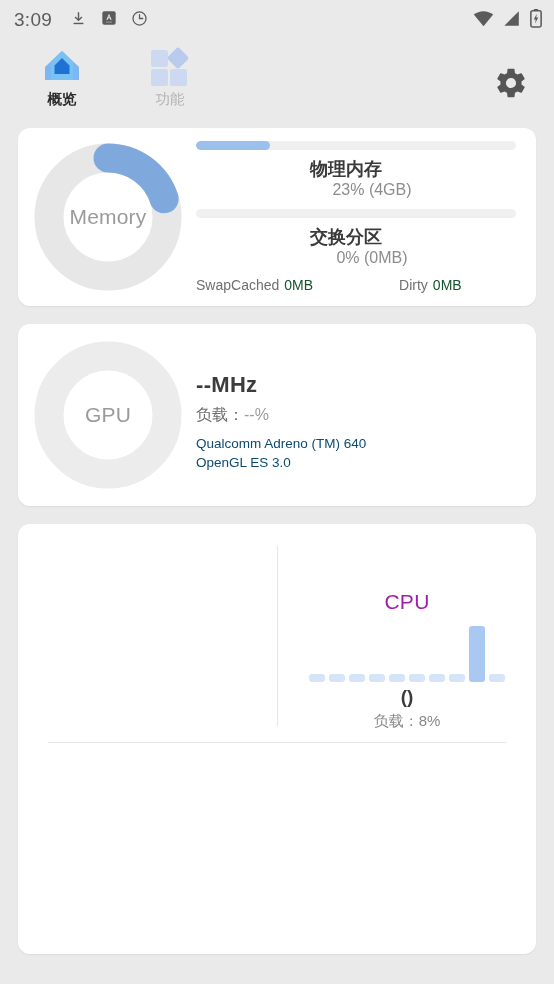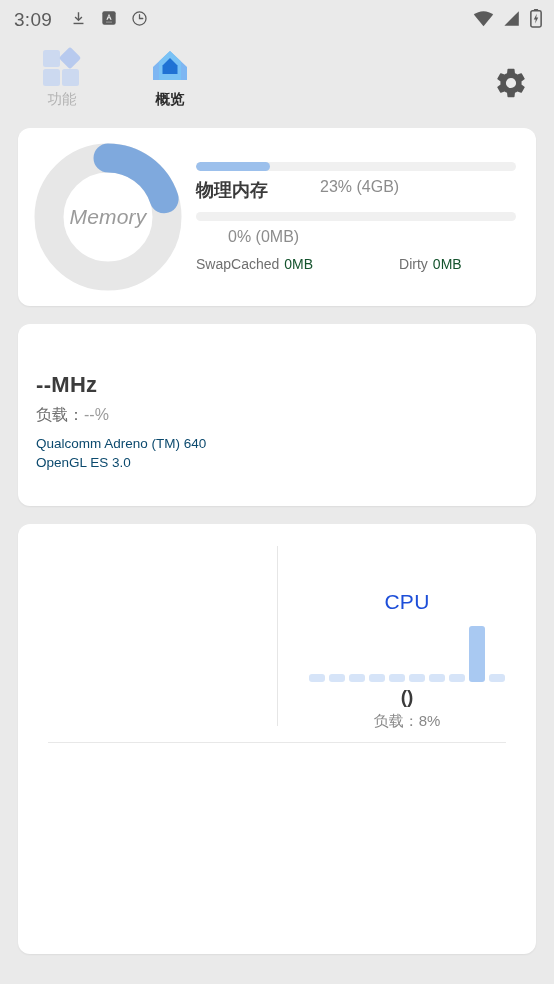--- a/index.html
+++ b/index.html
@@ -62,32 +62,32 @@
   .content{ padding:0 18px; }
   .card{
     background:#ffffff;
     border-radius:12px;
     box-shadow:0 1px 2px rgba(0,0,0,.06);
     margin-bottom:18px;
   }
 
   
   .card-mem{ height:178px; display:flex; align-items:center; padding:0 16px 0 10px; }
-  .donut-wrap{ width:160px; height:160px; flex:0 0 160px; position:relative;font-style:italic; }
+  .donut-wrap{ width:160px; height:160px; flex:0 0 160px; position:relative; }
   .donut-label{
     position:absolute; left:0; right:0; top:50%; transform:translateY(-50%);
     text-align:center; font-size:21px; color:#9a9a9a; letter-spacing:.2px;
   }
   .mem-right{ flex:1; padding-left:8px; padding-right:4px; }
   .pbar{
     height:9px; border-radius:5px; background:#f0f0f0; overflow:hidden;
     margin-bottom:7px;
   }
   .pbar-fill{ height:100%; border-radius:5px; background:#9cc0ec; }
-  .mem-row{ display:flex; align-items:flex-start; margin-bottom:10px; }
+  .mem-row{ display:flex; align-items:center; margin-bottom:10px;flex-direction:column; }
   .mem-name{ font-size:18px; font-weight:bold; color:#3a3a3a; width:92px; }
   .mem-val{ font-size:16px; color:#8c8c8c;margin-left:32px; }
   .mem-sub{ display:flex; align-items:baseline; font-size:14px; margin-top:2px; }
   .sub-k{ font-weight:normal; color:#6f6f6f; }
   .sub-v{ color:#14532d; margin-left:5px; }
   .sub-gap{ width:86px; }
 
   
   .card-gpu{ height:182px; display:flex; align-items:center; padding:0 16px 0 10px; }
   .gpu-right{ flex:1; padding-left:8px; }
@@ -96,21 +96,21 @@
   .gpu-load .dim{ color:#9b9b9b; }
   .gpu-meta{ font-size:13.5px; color:#0c4a6e; line-height:1.35; margin-top:9px; }
 
   
   .card-cpu{ height:430px; position:relative; overflow:hidden; }
   .cpu-grid{ display:flex; height:218px; }
   .cpu-left{ flex:0 0 259px; }
   .vdivider{ width:1px; background:#e6e6e6; margin:22px 0 16px 0; }
   .cpu-right{ flex:1; display:flex; flex-direction:column; align-items:center;
               justify-content:flex-start; padding-top:66px; }
-  .cpu-title{ font-size:21px; color:#1d4ed8; letter-spacing:.3px; }
+  .cpu-title{ font-size:21px; color:#a21caf; letter-spacing:.3px; }
   .bars{
     display:flex; align-items:flex-end; gap:4px;
     height:62px; margin-top:6px;
   }
   .bar{ width:16px; border-radius:3px; background:#d6e4f8; }
   .bar.hi{ background:#a9c9f2; }
   .cpu-cores{ font-size:19px; font-weight:bold; color:#3a3a3a; margin-top:4px; }
   .cpu-load{ font-size:15px; color:#888888; margin-top:4px; }
   .hdivider{
     height:1px; background:#e8e8e8;
@@ -164,37 +164,37 @@
           <path fill="#5b5b5b" d="M7.9 5.5L4.4 12.2h2.3l-0.7 4.6 3.6-7h-2.3l0.6-4.3z"></path>
         </svg>
     </span>
   </div>
 </div>
 
 <div class="tabbar">
 
   <div class="tab">
     <div class="tab-icon">
-      <span class="sq a"></span>
-      <span class="dia"></span>
-      <span class="sq b"></span>
-      <span class="sq c"></span>
-    </div>
-    <span class="tab-label inactive">功能</span>
-  </div>
-
-  <div class="tab">
-    <div class="tab-icon">
       <svg width="44" height="40" viewBox="0 0 44 40">
         <path d="M22 5 L39 21 L39 34 L5 34 L5 21 Z" fill="#7eb6f2"></path>
         <path d="M22 5 L33 15.5 L33 34 L11 34 L11 15.5 Z" fill="#79c2f5"></path>
         <path d="M22 12 L29.5 19.5 L29.5 28 L14.5 28 L14.5 19.5 Z" fill="#1f72d4"></path>
       </svg>
     </div>
     <span class="tab-label active">概览</span>
+  </div>
+
+  <div class="tab">
+    <div class="tab-icon">
+      <span class="sq a"></span>
+      <span class="dia"></span>
+      <span class="sq b"></span>
+      <span class="sq c"></span>
+    </div>
+    <span class="tab-label inactive">功能</span>
   </div>
 
   <div class="gear-btn">
     <svg width="34" height="34" viewBox="0 0 24 24">
       <path fill="#555555" d="M19.4 13a7.6 7.6 0 0 0 0-2l2.1-1.6a.5.5 0 0 0 .12-.64l-2-3.46a.5.5 0 0 0-.6-.22l-2.49 1a7.3 7.3 0 0 0-1.73-1L14.5 2.4a.5.5 0 0 0-.5-.4h-4a.5.5 0 0 0-.5.4l-.3 2.68a7.3 7.3 0 0 0-1.73 1l-2.49-1a.5.5 0 0 0-.6.22l-2 3.46a.5.5 0 0 0 .12.64L4.6 11a7.6 7.6 0 0 0 0 2l-2.1 1.6a.5.5 0 0 0-.12.64l2 3.46c.13.22.39.3.6.22l2.49-1c.53.4 1.11.74 1.73 1l.3 2.68c.04.24.25.4.5.4h4c.25 0 .46-.16.5-.4l.3-2.68a7.3 7.3 0 0 0 1.73-1l2.49 1c.21.08.47 0 .6-.22l2-3.46a.5.5 0 0 0-.12-.64L19.4 13zM12 15.6A3.6 3.6 0 1 1 15.6 12 3.6 3.6 0 0 1 12 15.6z"></path>
     </svg>
   </div>
 </div>
 
 <div class="content">
@@ -215,35 +215,42 @@
       </div>
       <div class="mem-row">
         <span class="mem-name">物理内存</span>
         <span class="mem-val">23% (4GB)</span>
       </div>
 
       <div class="pbar">
         <div class="pbar-fill" style="width:0%"></div>
       </div>
       <div class="mem-row">
+        <span class="mem-name">交换分区</span>
         <span class="mem-val">0% (0MB)</span>
       </div>
 
       <div class="mem-sub">
         <span class="sub-k">SwapCached</span>
         <span class="sub-v">0MB</span>
         <span class="sub-gap"></span>
         <span class="sub-k">Dirty</span>
         <span class="sub-v">0MB</span>
       </div>
 
     </div>
   </div>
 
   <div class="card card-gpu">
+    <div class="donut-wrap">
+      <svg width="160" height="160" viewBox="0 0 160 160">
+        <circle cx="80" cy="80" r="59" fill="none" stroke="#ececec" stroke-width="29"></circle>
+      </svg>
+      <span class="donut-label">GPU</span>
+    </div>
     <div class="gpu-right">
       <div class="gpu-freq">--MHz</div>
       <div class="gpu-load">
         <span>负载：</span><span class="dim">--%</span>
       </div>
       <div class="gpu-meta">
         <div>Qualcomm Adreno (TM) 640</div>
         <div>OpenGL ES 3.0</div>
       </div>
     </div>

